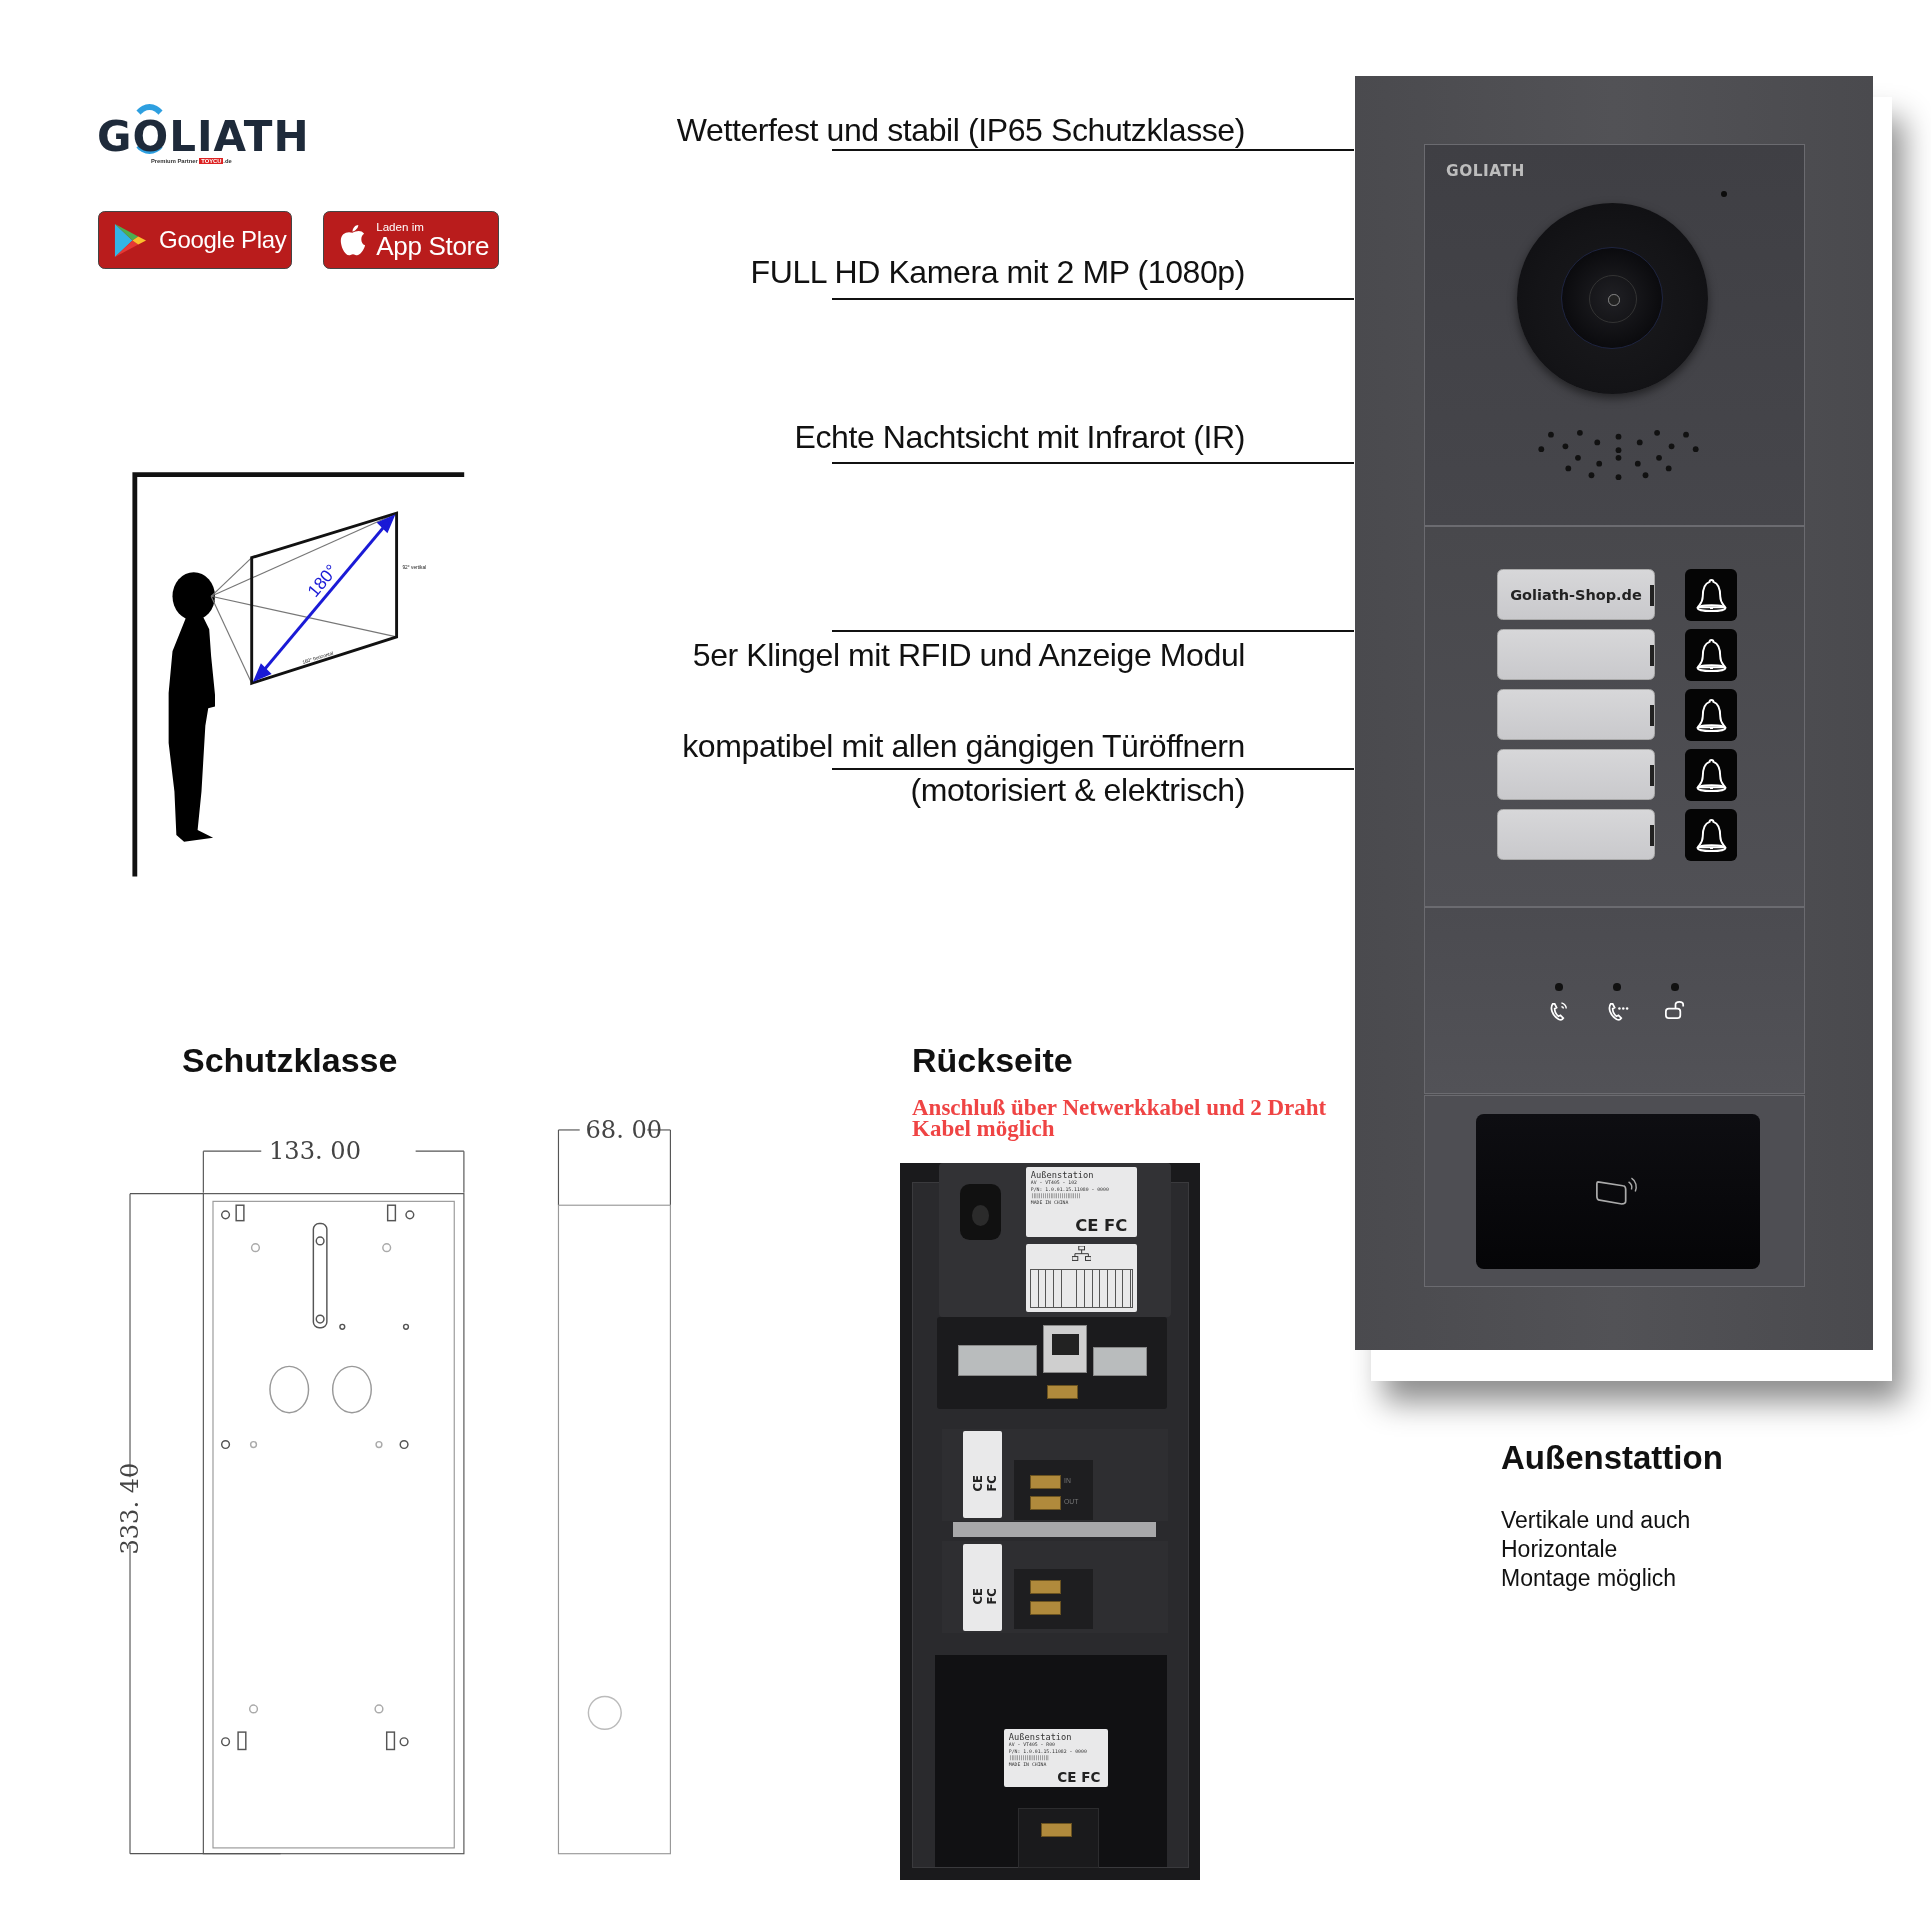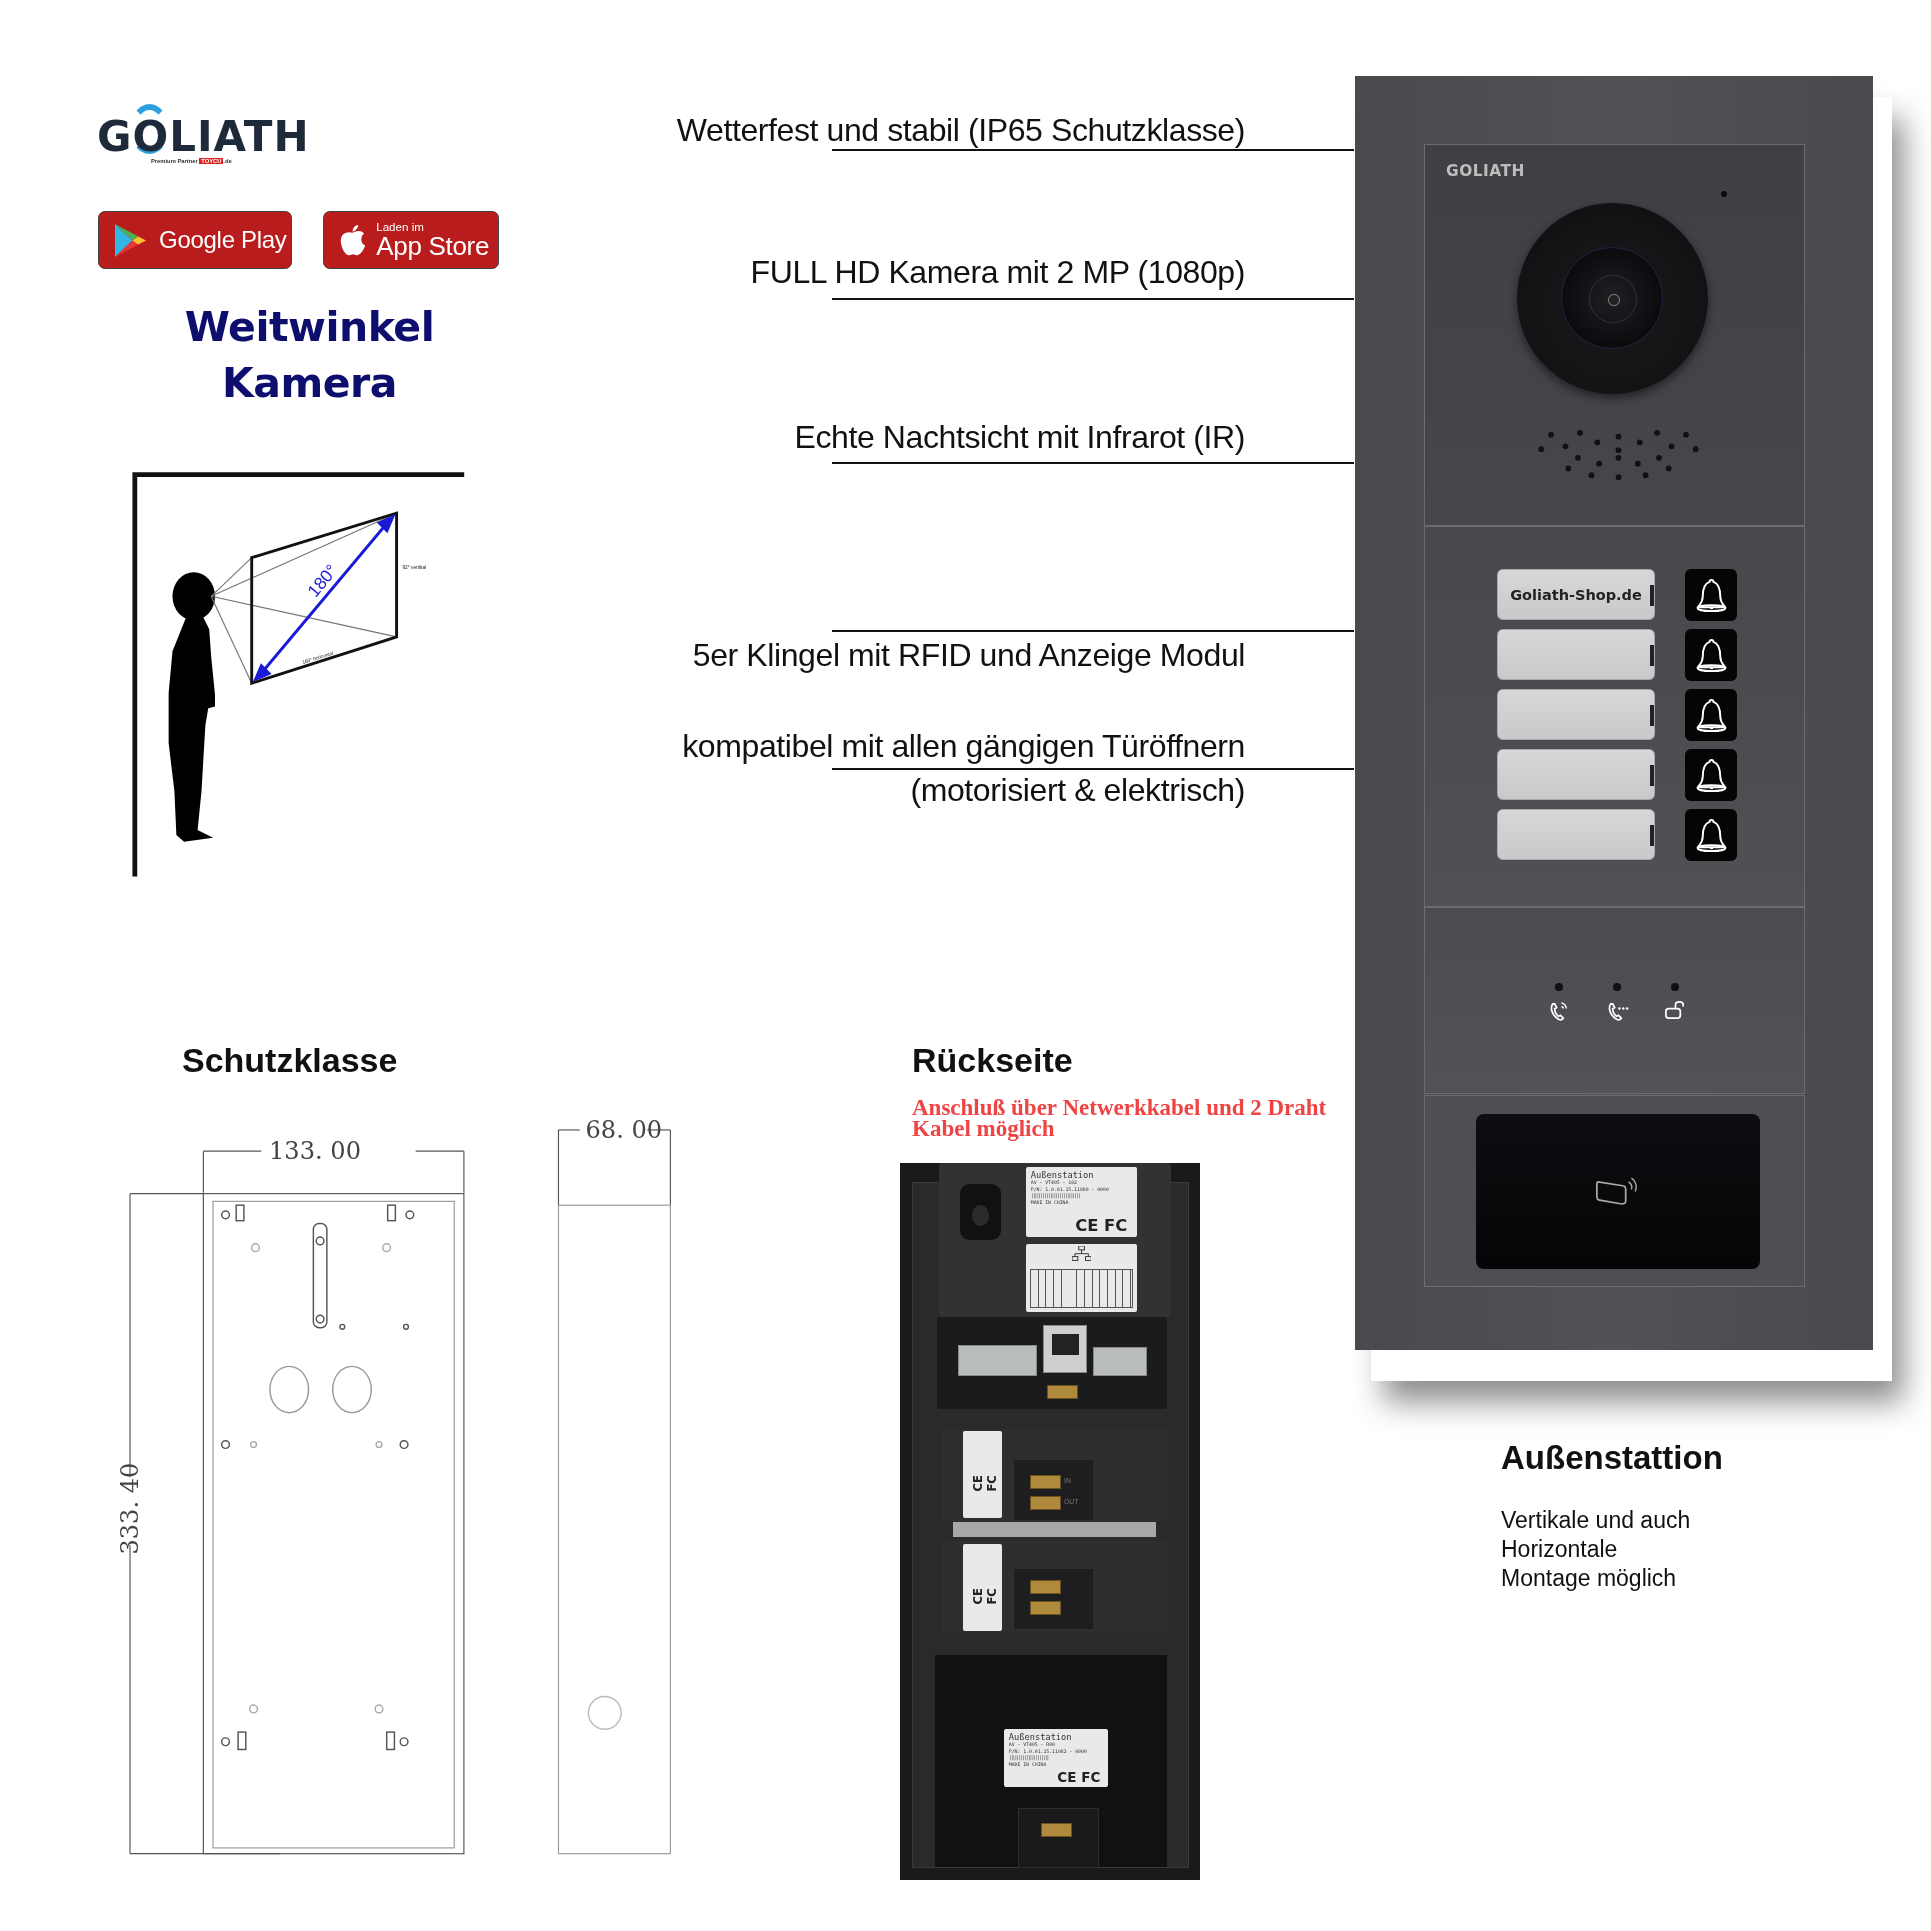--- a/index.html
+++ b/index.html
@@ -110,21 +110,20 @@
     <path d="M15 10 C 9 8, 2 11, 3 20 C 4 28, 9 35, 13 33 C 15 32, 16 32, 18 33 C 22 35, 27 28, 28 23 C 23 21, 23 13, 27 11 C 24 7, 19 8, 15 10 Z" fill="#fff"></path>
     <path d="M15 9 C 15 5, 18 2, 21 2 C 21 5, 18 8, 15 9 Z" fill="#fff"></path>
   </svg>
   <div class="as-stack">
     <span class="as-small">Laden im</span>
     <span class="as-big">App Store</span>
   </div>
 </div>
 
 <div class="abs heading">
-  <div>Weitwinkel Kamera</div>
 </div>
 
 <svg class="abs diagram" viewBox="0 0 360 440">
 
   <path d="M9 428 L9 12 L350 12" fill="none" stroke="#111" stroke-width="5"></path>
 
   <g fill="#000">
     <ellipse cx="70" cy="138" rx="22" ry="25"></ellipse>
     <path d="M88 140 L92 144 L87 148 Z"></path>
     <path d="M62 160 L80 160 L86 172 L88 200 L92 240 L92 252 L85 254 L82 272 L78 340 L74 380 L90 388 L60 392 L52 385 L50 340 L44 290 L44 238 L48 195 Z"></path>

